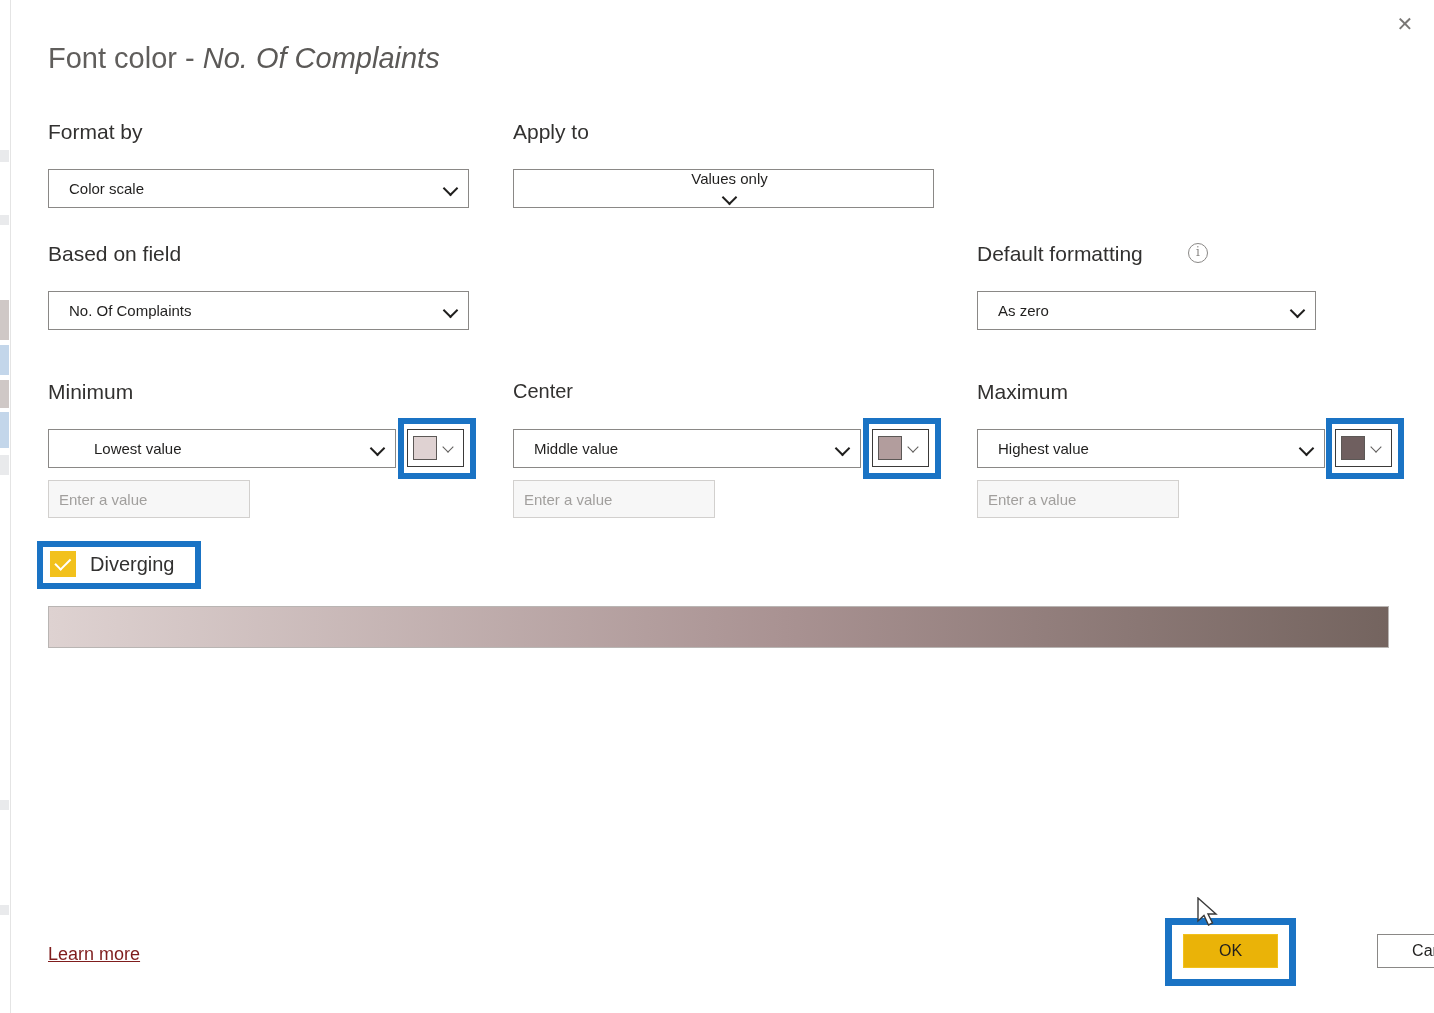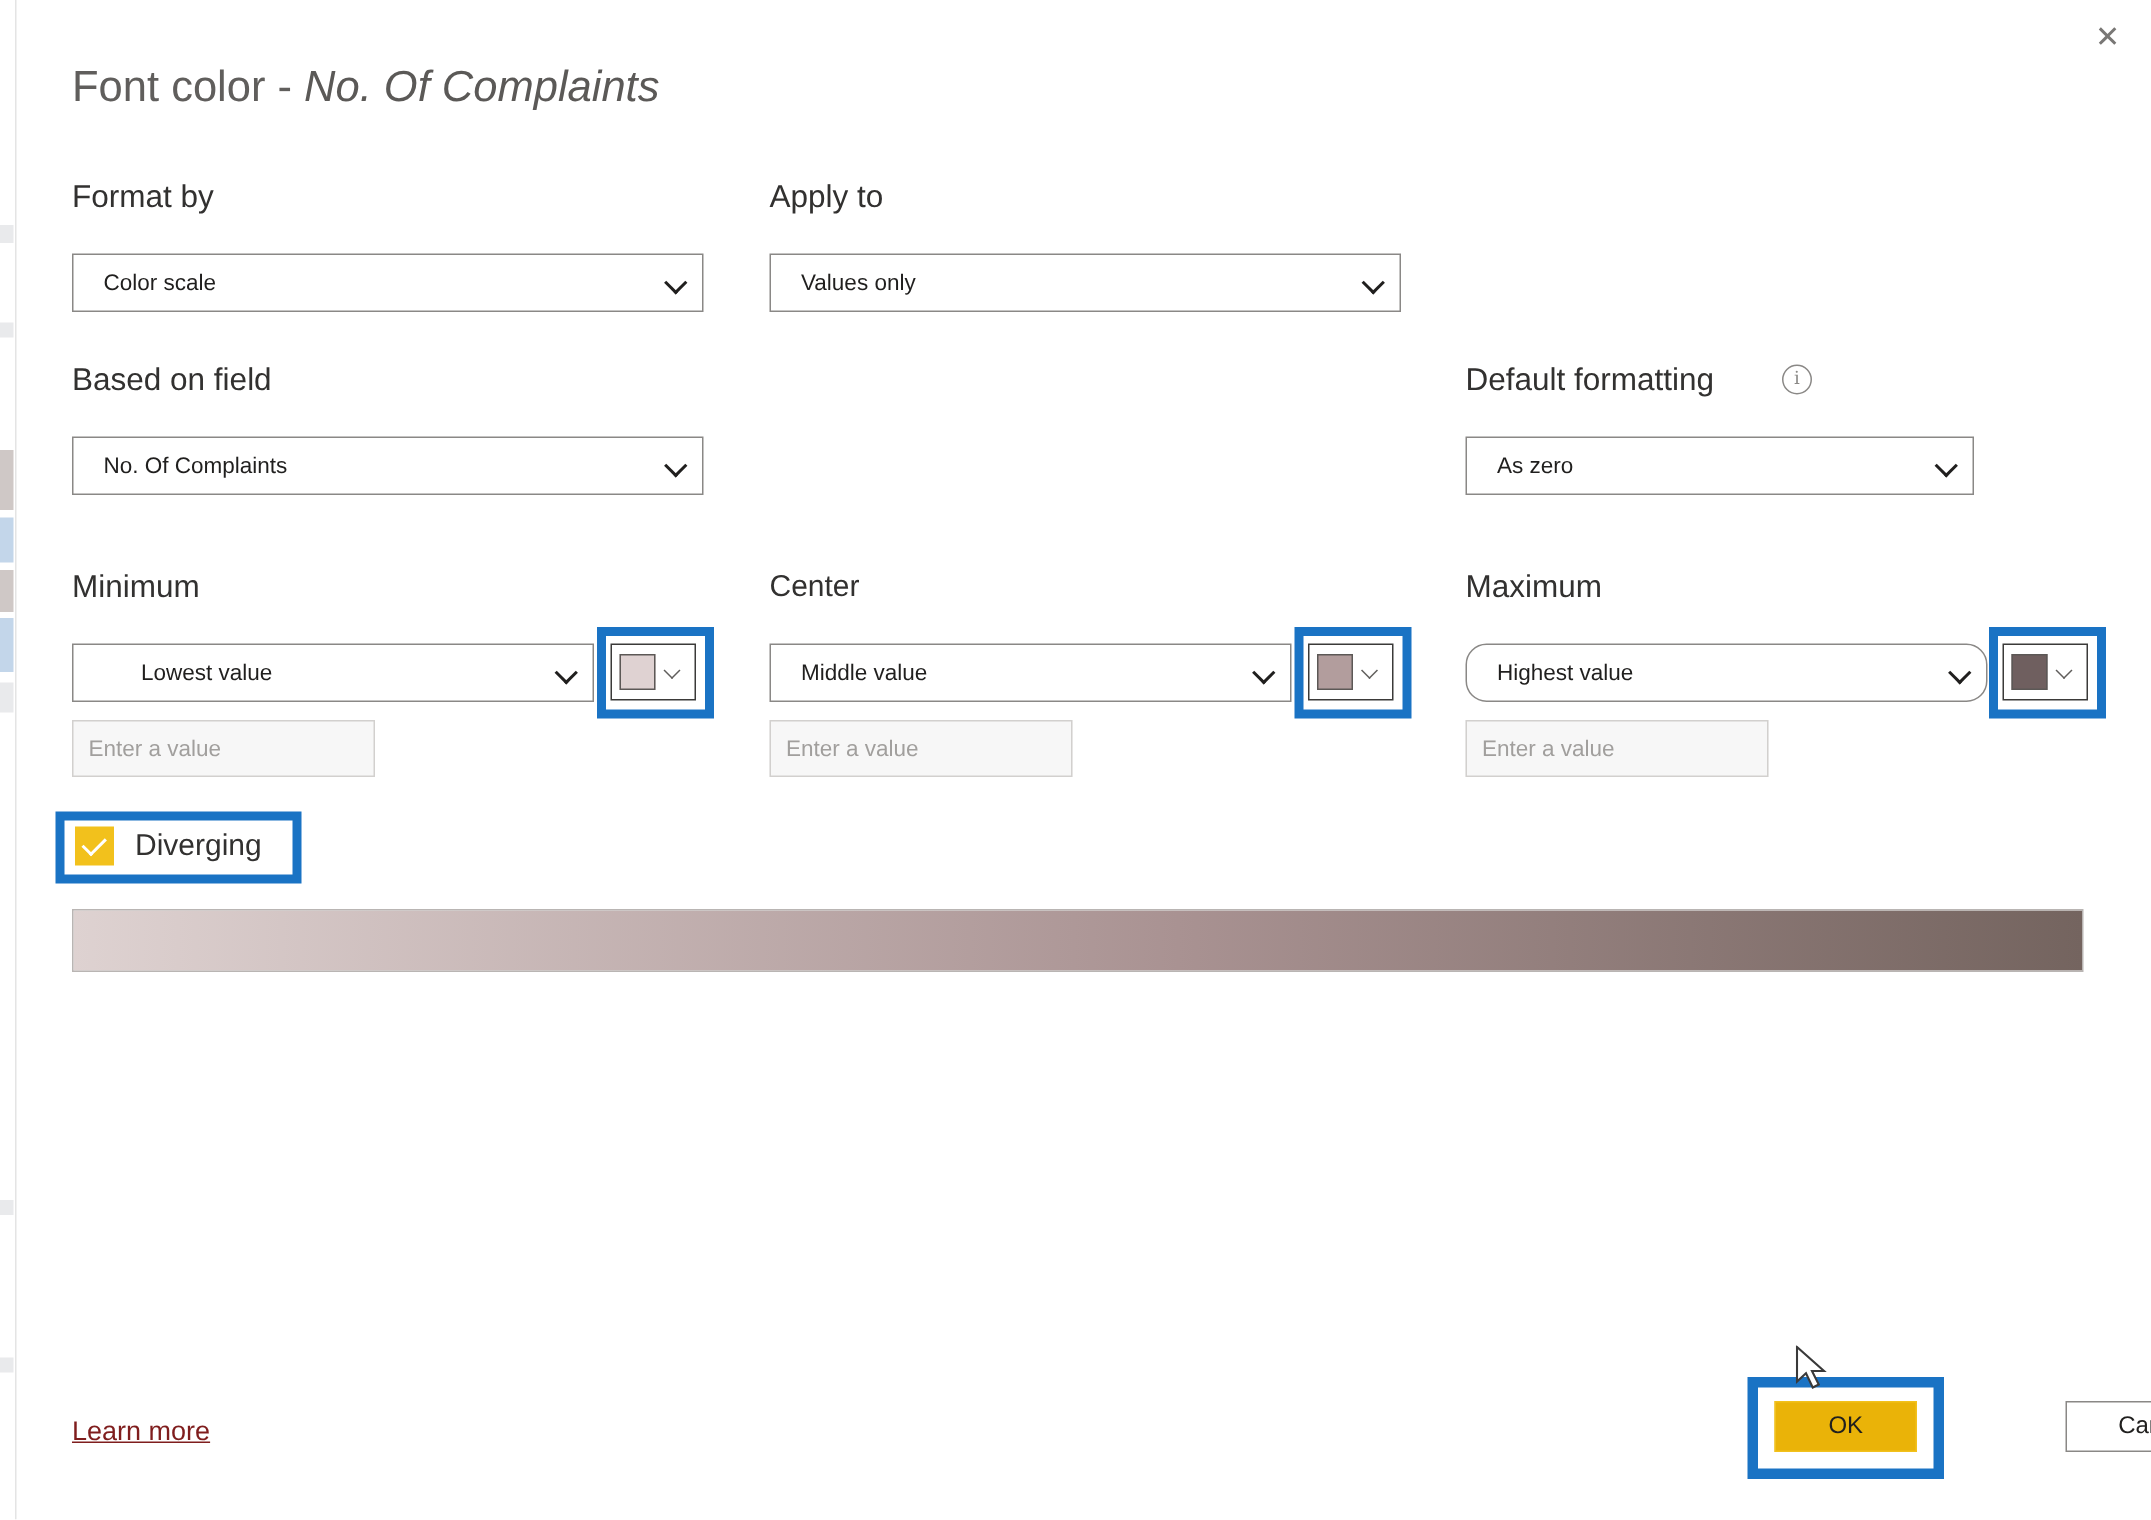--- a/index.html
+++ b/index.html
@@ -259,21 +259,21 @@
     <span>Font color - </span><span class="fieldname">No. Of Complaints</span>
   </div>
 
   <div class="field-label" style="left:37px; top:120px;">Format by</div>
   <div class="sel" style="left:37px; top:169px; width:421px;">
     <span class="val">Color scale</span>
     <span class="chev"></span>
   </div>
 
   <div class="field-label" style="left:502px; top:120px;">Apply to</div>
-  <div class="sel" style="left:502px; top:169px; width:421px;">
+  <div class="sel" style="left:502px; top:169px; width:421px;flex-direction:column;">
     <span class="val">Values only</span>
     <span class="chev"></span>
   </div>
 
   <div class="field-label" style="left:37px; top:242px;">Based on field</div>
   <div class="sel" style="left:37px; top:291px; width:421px;">
     <span class="val">No. Of Complaints</span>
     <span class="chev"></span>
   </div>
 
@@ -302,21 +302,21 @@
     <span class="chev"></span>
   </div>
   <div class="swatch-btn" style="left:861px; top:429px;">
     <span class="chip" id="ctr-chip" style="background: rgb(178, 157, 157);"></span>
     <span class="mini-chev"></span>
   </div>
   <div class="anno" style="left: 852px; top: 418px; width: 78px; height: 61px; border-color: rgb(26, 115, 196);"></div>
   <div class="txtin" style="left:502px; top:480px; width:202px;">Enter a value</div>
 
   <div class="field-label" style="left:966px; top:380px; font-size:21px;">Maximum</div>
-  <div class="sel" style="left:966px; top:429px; width:348px;border-radius:14px;">
+  <div class="sel" style="left:966px; top:429px; width:348px;">
     <span class="val">Highest value</span>
     <span class="chev"></span>
   </div>
   <div class="swatch-btn" style="left:1324px; top:429px;">
     <span class="chip" id="max-chip" style="background: rgb(111, 95, 95);"></span>
     <span class="mini-chev"></span>
   </div>
   <div class="anno" style="left: 1315px; top: 418px; width: 78px; height: 61px; border-color: rgb(26, 115, 196);"></div>
   <div class="txtin" style="left:966px; top:480px; width:202px;">Enter a value</div>
 

